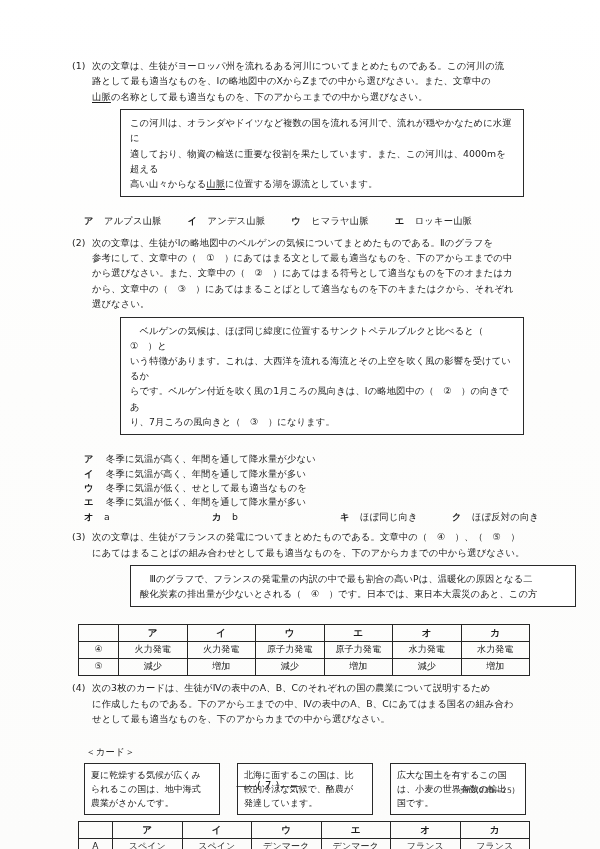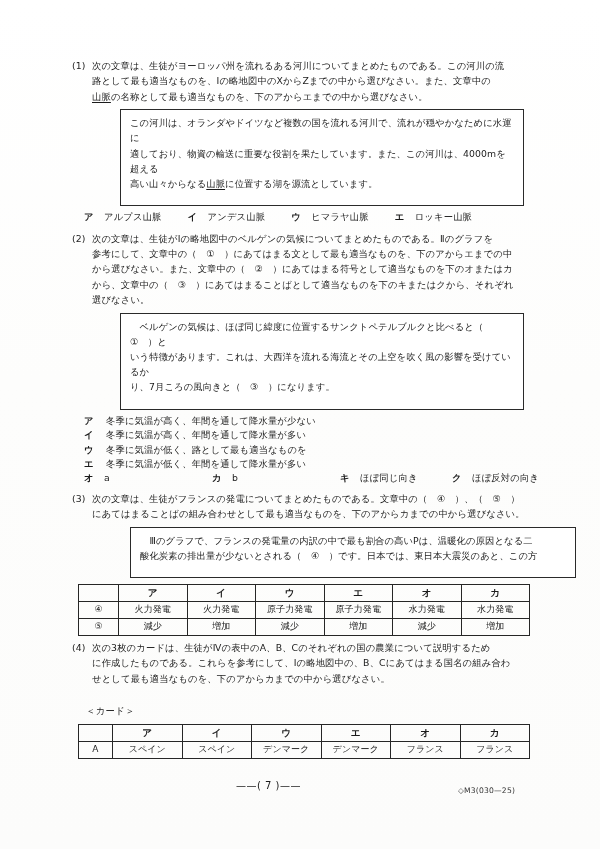--- a/index.html
+++ b/index.html
@@ -59,22 +59,22 @@
     font-size: 9.3px;
     line-height: 15.4px;
     letter-spacing: 0.15px;
     white-space: pre-wrap;
   }
   .u { text-decoration: underline; text-underline-offset: 1.5px; }
 
   
   .passage {
     border: 1px solid #2a2a2a;
-    margin: 5px 0 4px 48px;
-    padding: 5px 8px 14px 9px;
+    margin: 5px 0 17px 48px;
+    padding: 5px 8px 5px 9px;
     width: 404px;
     box-sizing: border-box;
     background: #ffffff;
   }
   .passage .p-line {
     font-size: 9.3px;
     line-height: 15.2px;
     letter-spacing: 0.1px;
     white-space: pre-wrap;
   }
@@ -234,35 +234,36 @@
           <div class="q-line">参考にして、文章中の（　①　）にあてはまる文として最も適当なものを、下のアからエまでの中</div>
           <div class="q-line">から選びなさい。また、文章中の（　②　）にあてはまる符号として適当なものを下のオまたはカ</div>
           <div class="q-line">から、文章中の（　③　）にあてはまることばとして適当なものを下のキまたはクから、それぞれ</div>
           <div class="q-line">選びなさい。</div>
         </div>
       </div>
 
       <div class="passage">
         <div class="p-line">　ベルゲンの気候は、ほぼ同じ緯度に位置するサンクトペテルブルクと比べると（　①　）と</div>
         <div class="p-line">いう特徴があります。これは、大西洋を流れる海流とその上空を吹く風の影響を受けているか</div>
+        <div class="p-line">らです。ベルゲン付近を吹く風の1月ころの風向きは、Ⅰの略地図中の（　②　）の向きであ</div>
         <div class="p-line">り、7月ころの風向きと（　③　）になります。</div>
       </div>
 
       <div class="choices">
         <div class="choice-row">
           <span class="choice-mark">ア</span>
           <span class="choice-text">冬季に気温が高く、年間を通して降水量が少ない</span>
         </div>
         <div class="choice-row">
           <span class="choice-mark">イ</span>
           <span class="choice-text">冬季に気温が高く、年間を通して降水量が多い</span>
         </div>
         <div class="choice-row">
           <span class="choice-mark">ウ</span>
-          <span class="choice-text">冬季に気温が低く、路として最も適当なものを</span>
+          <span class="choice-text">冬季に気温が低く、せとして最も適当なものを</span>
         </div>
         <div class="choice-row">
           <span class="choice-mark">エ</span>
           <span class="choice-text">冬季に気温が低く、年間を通して降水量が多い</span>
         </div>
 
         <div class="choice-inline">
           <span class="ci-item" style="width:128px;">
             <span class="ci-mark">オ</span>
             <span class="ci-text">a</span>
@@ -339,27 +340,44 @@
           </tr>
         </tbody>
       </table>
     </div>
 
     <div class="q-block" style="margin-top:4px;">
       <div class="q-head">
         <div class="q-num">(4)</div>
         <div class="q-body">
           <div class="q-line">次の3枚のカードは、生徒がⅣの表中のA、B、Cのそれぞれの国の農業について説明するため</div>
-          <div class="q-line">に作成したものである。これらを参考にして、Ⅰの略地図中の、B、Cにあてはまる国名の組み合わ</div>
+          <div class="q-line">に作成したものである。下のアからエまでの中、Ⅳの表中のA、B、Cにあてはまる国名の組み合わ</div>
           <div class="q-line">せとして最も適当なものを、下のアからカまでの中から選びなさい。</div>
         </div>
       </div>
 
       <div class="card-label">＜カード＞</div>
 
+      <div class="cards">
+        <div class="card">
+          <div class="c-line">夏に乾燥する気候が広くみ</div>
+          <div class="c-line">られるこの国は、地中海式</div>
+          <div class="c-line">農業がさかんです。</div>
+        </div>
+        <div class="card">
+          <div class="c-line">北海に面するこの国は、比</div>
+          <div class="c-line">較的冷涼な気候で、酪農が</div>
+          <div class="c-line">発達しています。</div>
+        </div>
+        <div class="card">
+          <div class="c-line">広大な国土を有するこの国</div>
+          <div class="c-line">は、小麦の世界有数の輸出</div>
+          <div class="c-line">国です。</div>
+        </div>
+      </div>
 
       <table class="ans tbl4">
         <colgroup>
           <col class="first">
             <col>
             <col>
             <col>
             <col>
             <col>
             <col>

